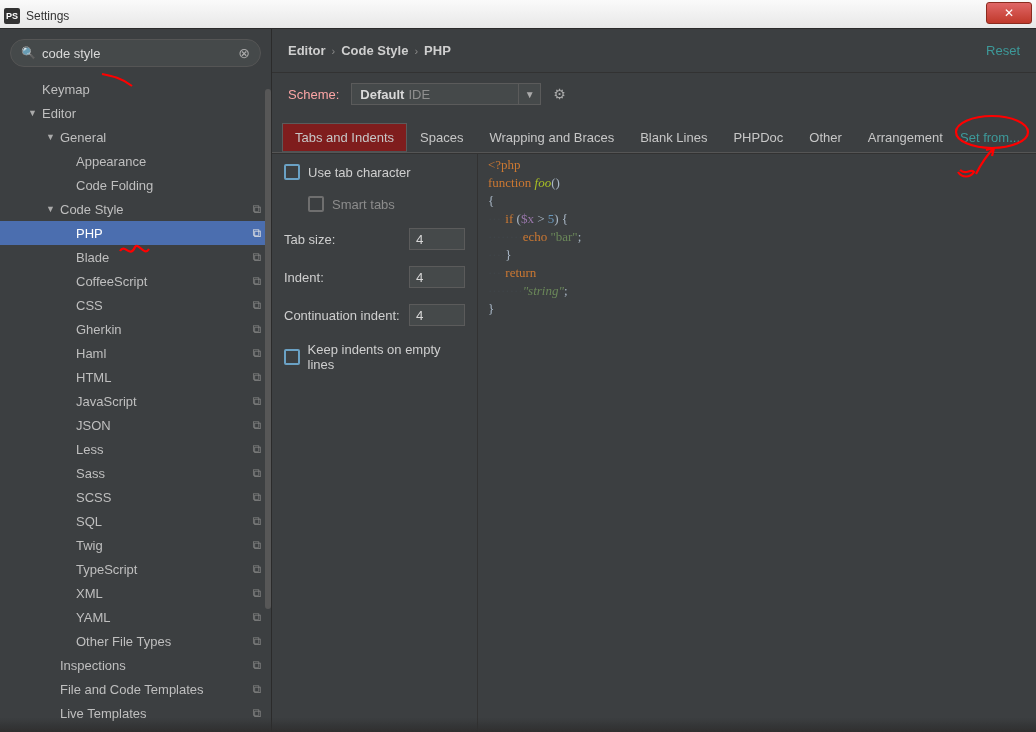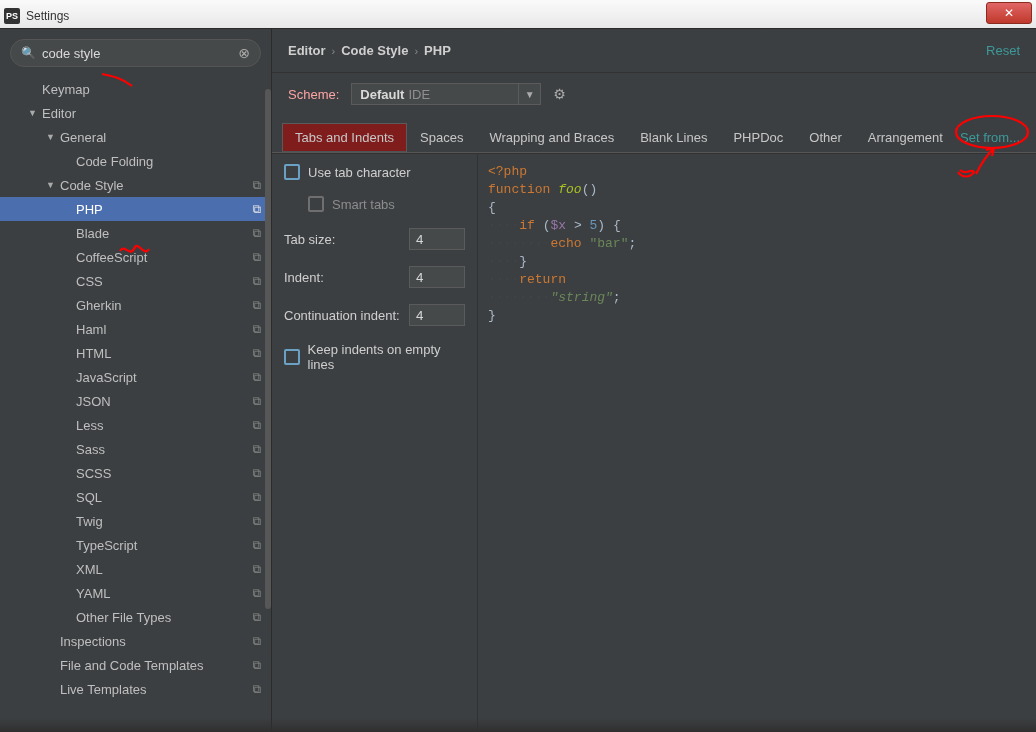--- a/index.html
+++ b/index.html
@@ -179,21 +179,21 @@
   }
   .chk.disabled { border-color:#6f6f6f; }
   .chk-row.indent { margin-left:24px; color:#8c8c8c; }
   .field-row { display:flex; align-items:center; gap:8px; }
   .field-row .flab { width:125px; color:#cfcfcf; }
   .num-in {
     width:56px; height:22px;
     background:#45494a; border:1px solid #5b5b5b;
     color:#d6d6d6; padding:0 6px;
   }
-  .code-col { flex:1; padding:9px 10px; font-family: Liberation Mono, monospace; font-size:13px; line-height:18px; }
+  .code-col { flex:1; padding:2px 10px; font-family: Liberation Serif, serif; font-size:13px; line-height:18px; }
   .kw { color:#cc7832; }
   .fn { color:#a8c023; font-style:italic; }
   .var { color:#9876aa; }
   .num { color:#6897bb; }
   .op { color:#a9b7c6; }
   .str { color:#6a8759; }
   .dots { color:#404549; }
   
   .anno {
     position:absolute; pointer-events:none; z-index:500;
@@ -230,20 +230,24 @@
           <span class="arrow"></span>
           <span class="label">Keymap</span>
         </div>
         <div class="tree-row indent-1">
           <span class="arrow">▼</span>
           <span class="label">Editor</span>
         </div>
         <div class="tree-row indent-2">
           <span class="arrow">▼</span>
           <span class="label">General</span>
+        </div>
+        <div class="tree-row indent-3">
+          <span class="arrow"></span>
+          <span class="label">Appearance</span>
         </div>
         <div class="tree-row indent-3">
           <span class="arrow"></span>
           <span class="label">Code Folding</span>
         </div>
         <div class="tree-row indent-2">
           <span class="arrow">▼</span>
           <span class="label">Code Style</span>
           <span class="copy-icon">⧉</span>
         </div>

